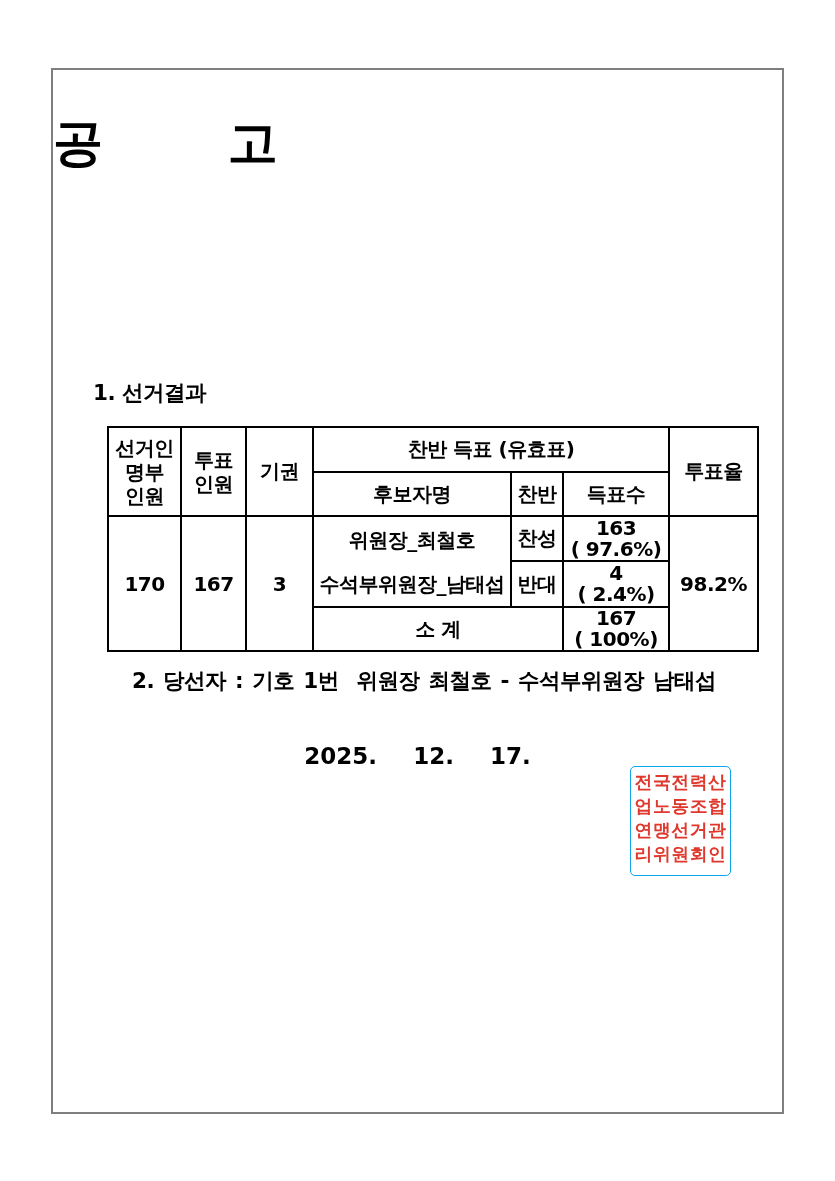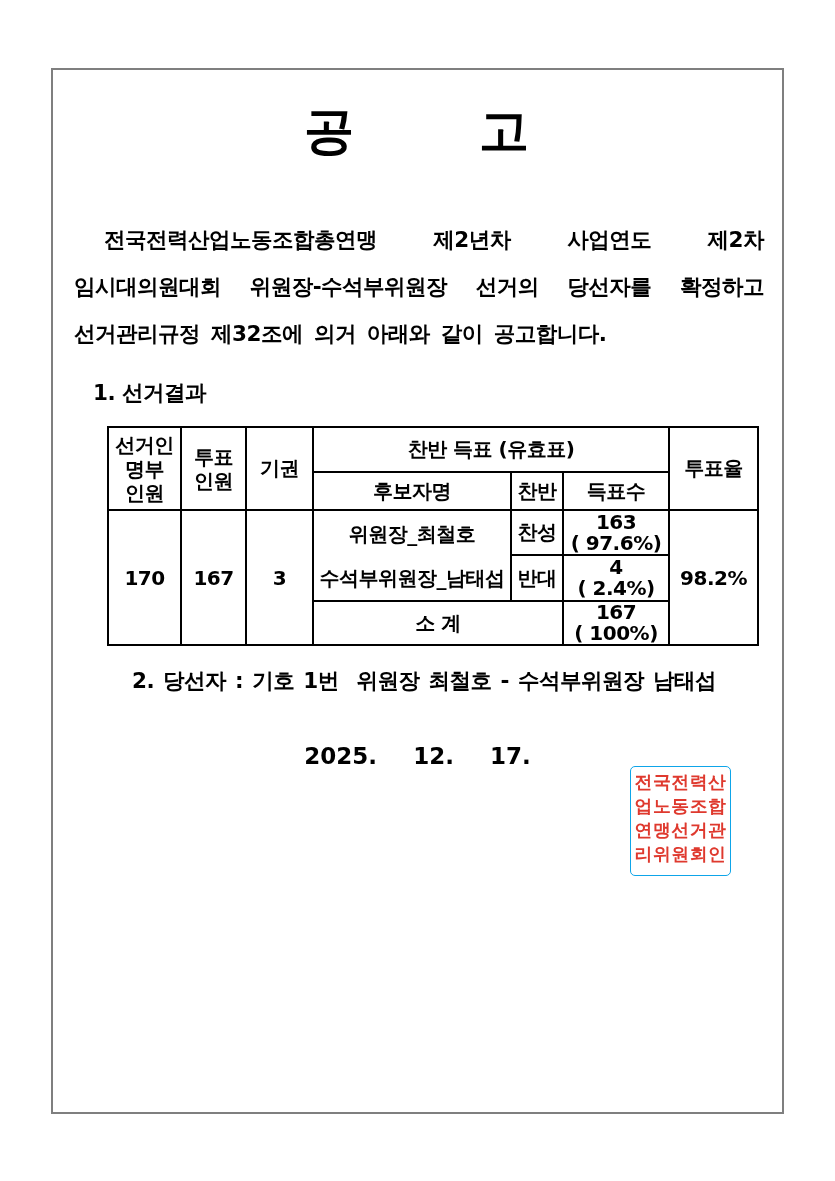--- a/index.html
+++ b/index.html
@@ -14,22 +14,21 @@
   }
   .frame {
     position: absolute;
     left: 51px; top: 68px;
     width: 733px; height: 1046px;
     border: 2px solid #7f7f7f;
     background: #ffffff;
   }
   .title {
     position: absolute;
-    top: 28px; left: 0; width: 100%;
-    text-align: center;
+    top: 40px; left: 0; width: 100%;
     font-size: 50px;
     font-weight: bold;
     word-spacing: 42px;
     white-space: pre;
     letter-spacing: 2px;
   }
   .body-par {
     position: absolute;
     top: 146px; left: 21px;
     width: 690px;
@@ -60,21 +59,21 @@
     border: 2px solid #000000;
     text-align: center;
     vertical-align: middle;
     font-size: 20px;
     font-weight: bold;
     white-space: pre-line;
     padding: 0;
     letter-spacing: -0.5px;
   }
   tr.hr1 { height: 45px; }
-  tr.hr2 { height: 38px; }
+  tr.hr2 { height: 44px; }
   tr.br1 { height: 45px; }
   tr.br2 { height: 46px; }
   tr.br3 { height: 42px; }
   td.hdr-multi { line-height: 24px; font-size: 19.5px; }
   td.num2 { line-height: 21px; font-size: 19px; }
   td.cand { line-height: 44px; font-size: 20px; }
   .date-line {
     position: absolute;
     top: 673px; left: 0; width: 100%;
     text-align: center;
@@ -112,21 +111,20 @@
     transform: scaleX(1.02);
   }
 </style>
 </head>
 <body>
 
 <div class="frame">
 
   <h1 class="title">공  고</h1>
 
-  <p class="body-par">전국전력산업노동조합총연맹 제2년차 사업연도 제2차 임시대의원대회 위원장-수석부위원장 선거의 당선자를 확정하고 선거관리규정 제32조에 의거 아래와 같이 공고합니다.</p>
 
   <div class="sec-heading sec1">1. 선거결과</div>
 
   <table class="results">
     <colgroup>
       <col style="width:73px">
       <col style="width:65px">
       <col style="width:67px">
       <col style="width:198px">
       <col style="width:52px">

